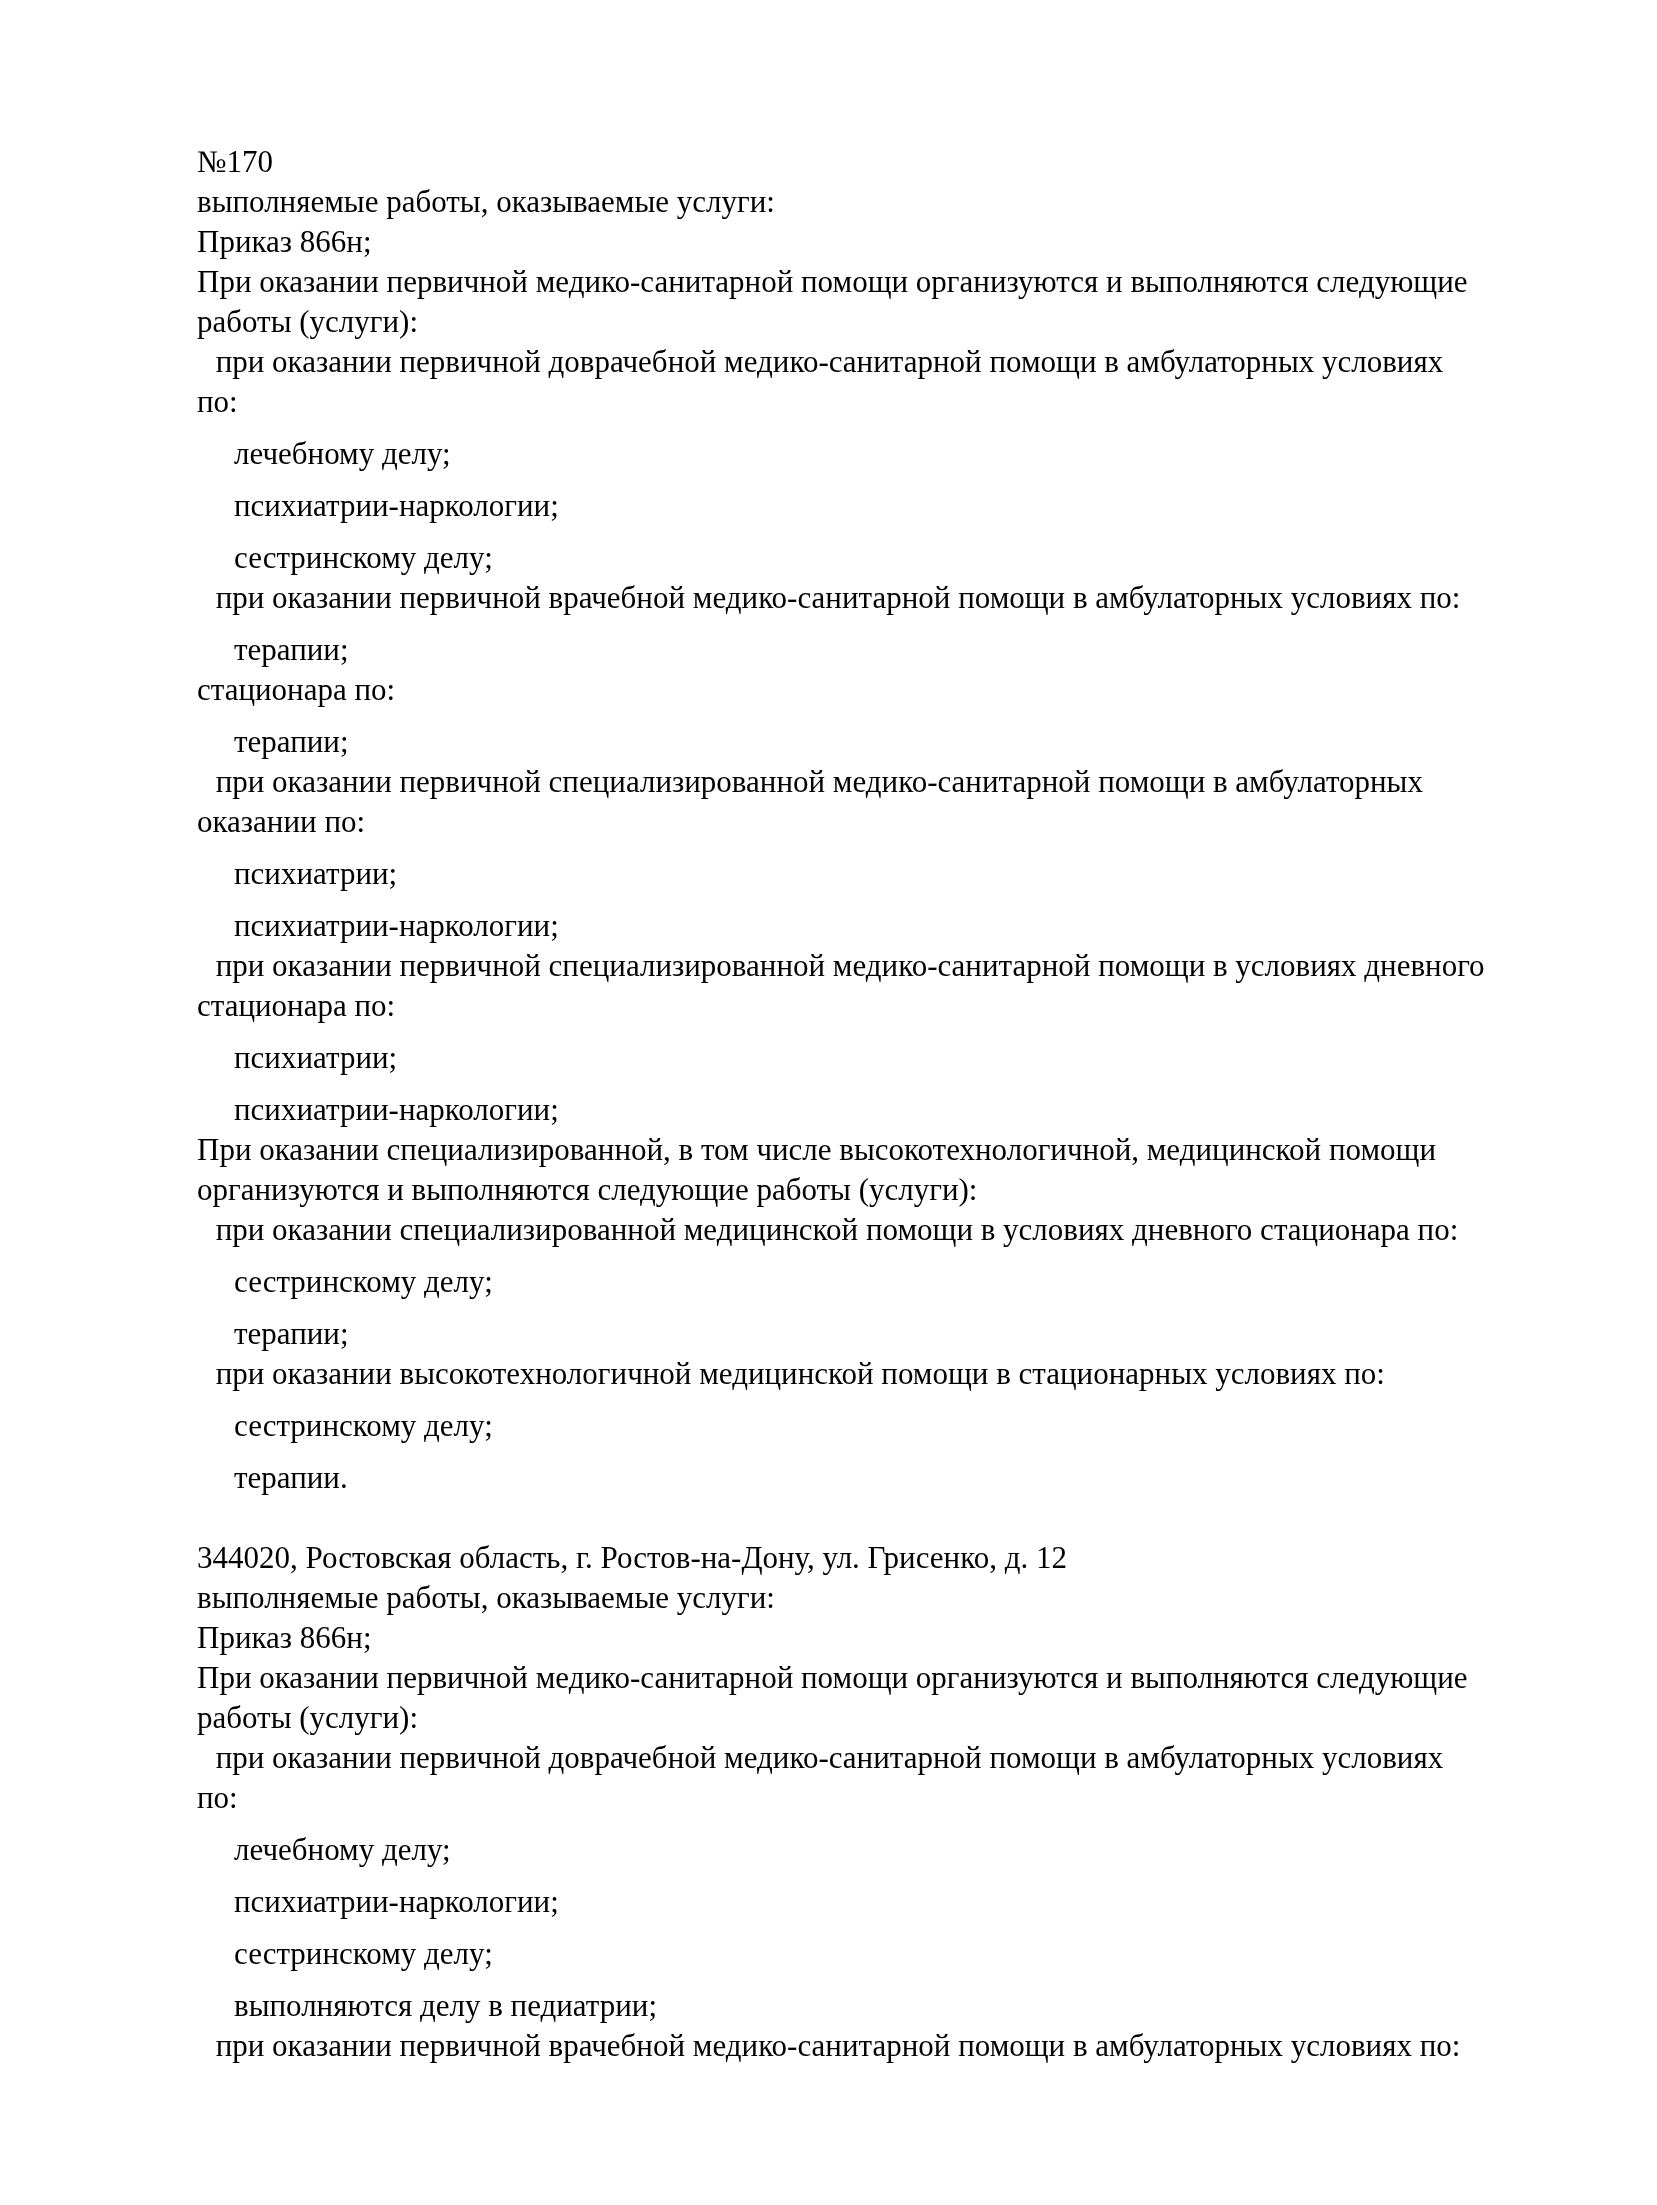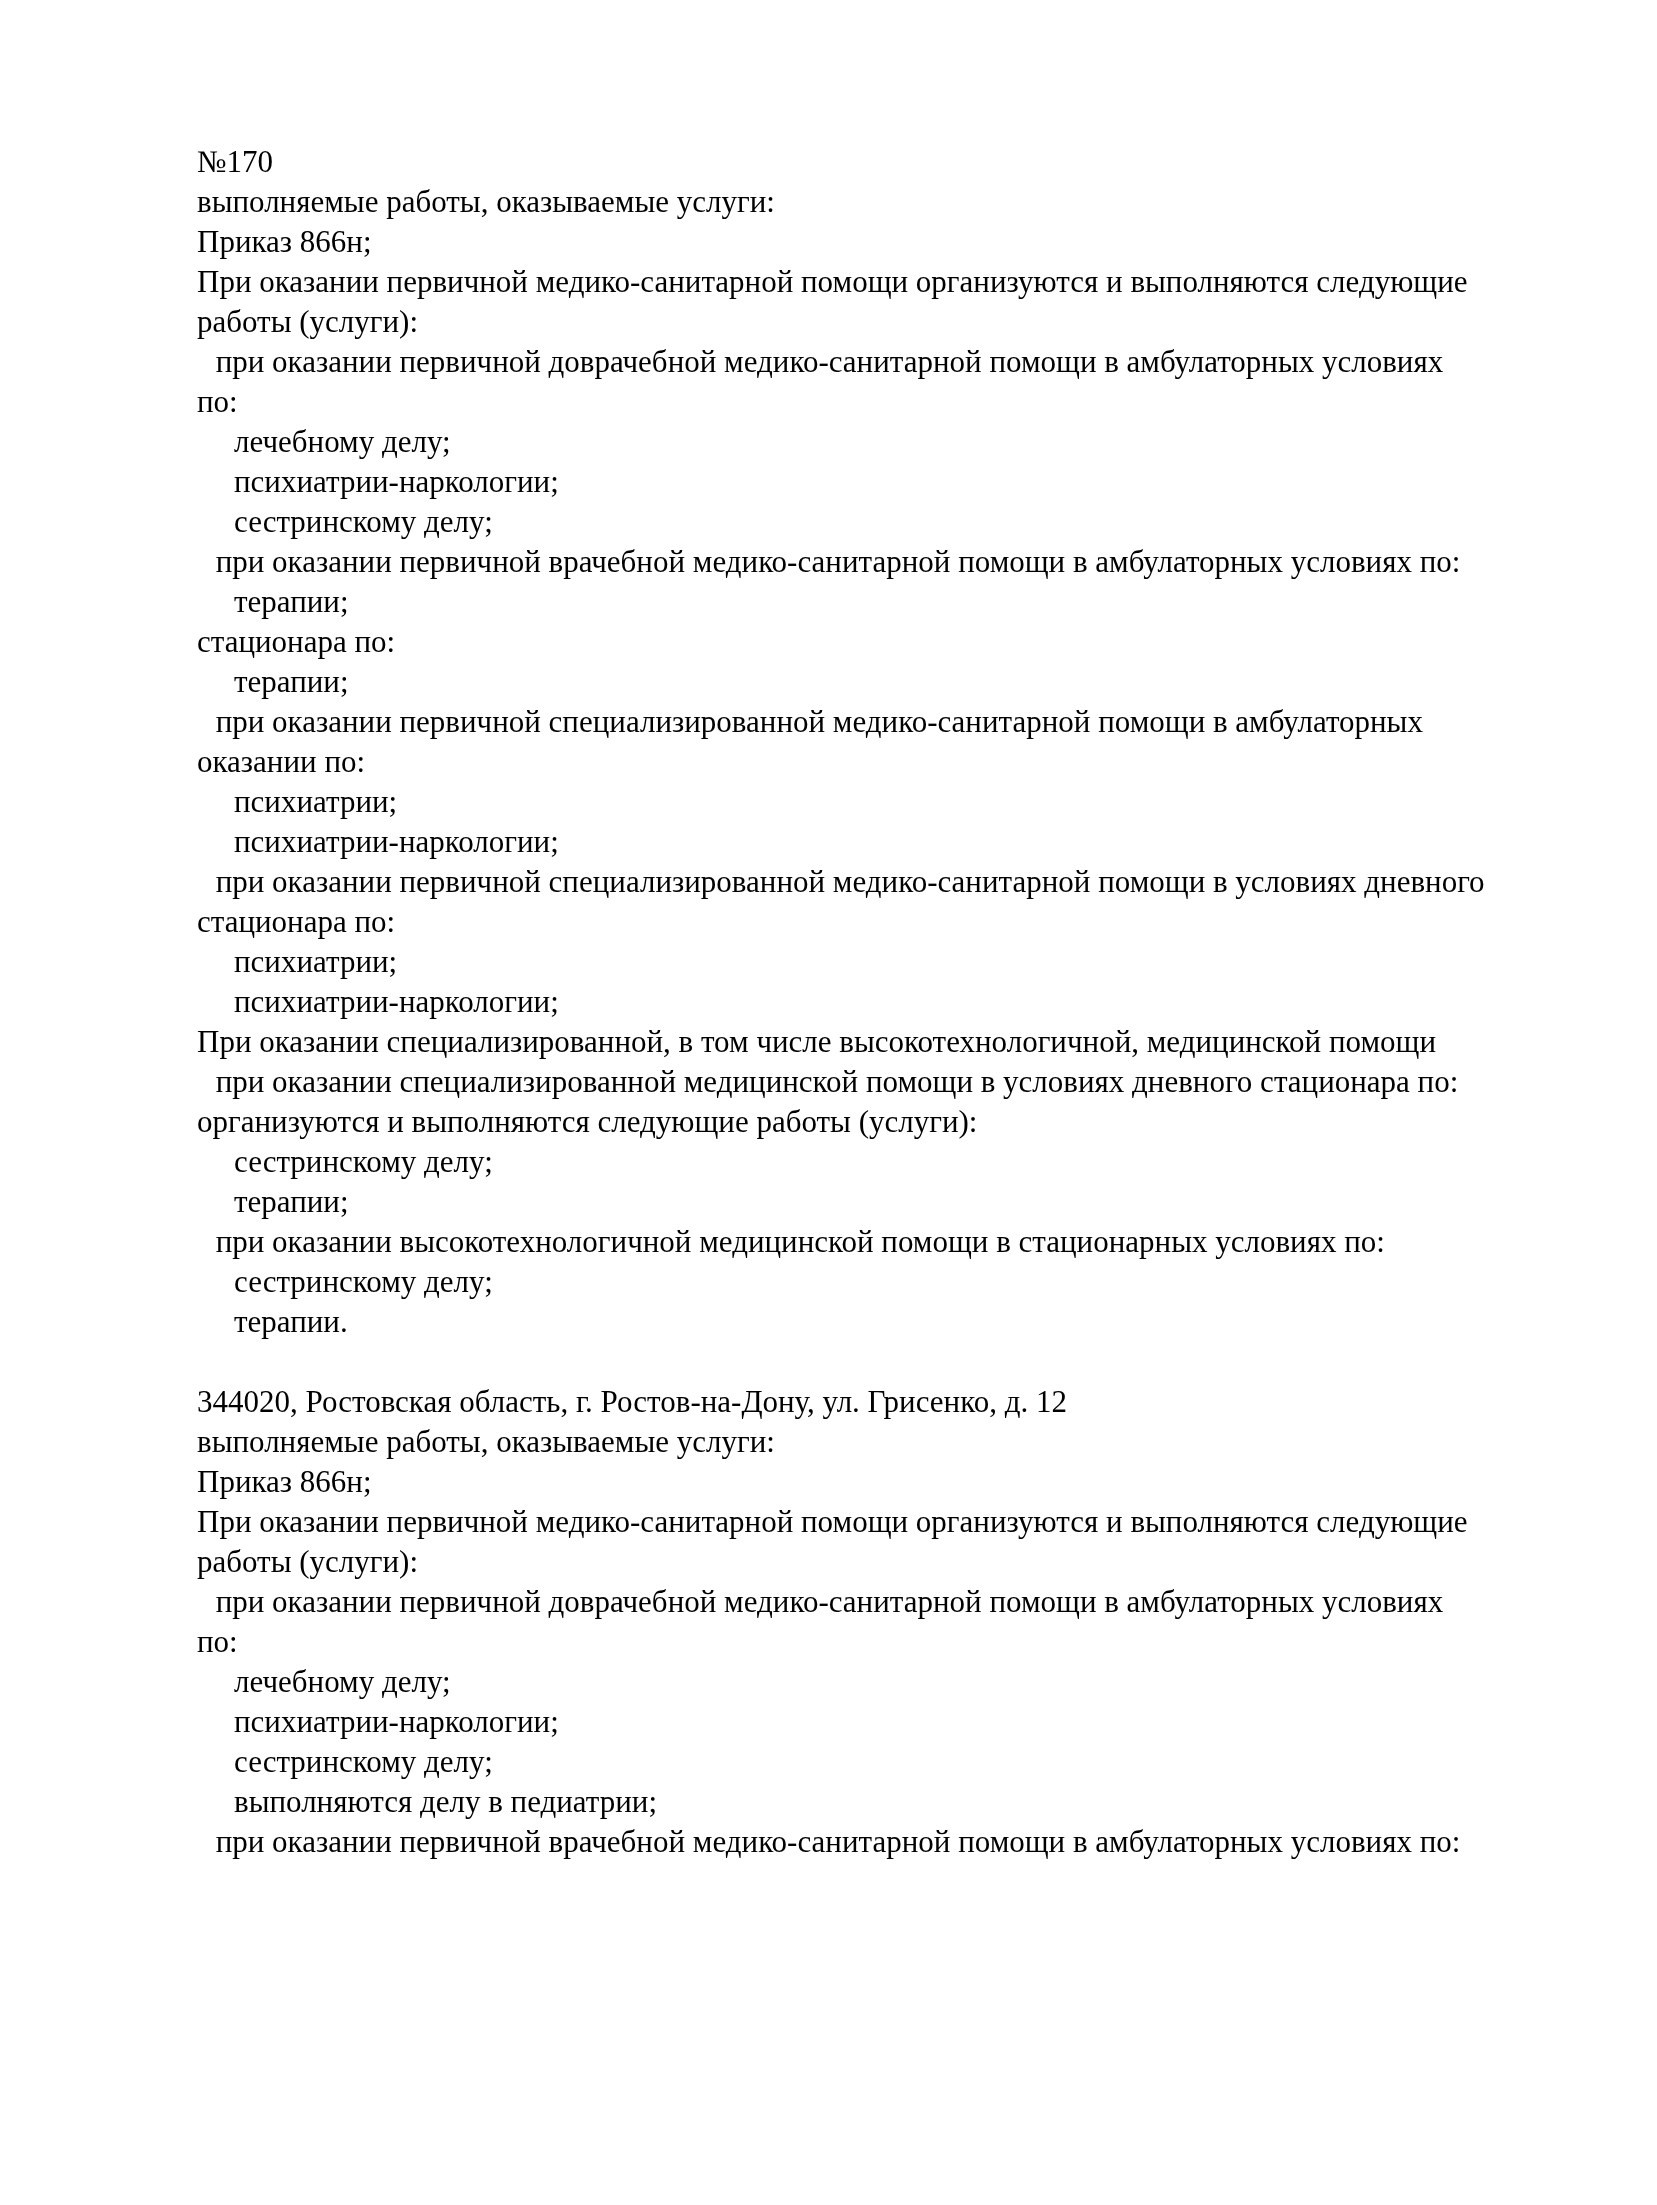--- a/index.html
+++ b/index.html
@@ -24,21 +24,21 @@
     font-size: 31px;
     line-height: 40px;
     letter-spacing: 0px;
   }
   .line {
     height: 40px;
     white-space: nowrap;
   }
   .indent-0 { padding-left: 0; }
   .indent-1 { padding-left: 18.7px; }
-  .indent-2 { padding-left: 37px; }
+  .indent-2 { padding-left: 37px; margin-top: 12px; }
 </style>
 </head>
 <body>
 
 <div class="page">
   <div class="doc">
       <div class="line indent-0">№170</div>
       <div class="line indent-0">выполняемые работы, оказываемые услуги:</div>
       <div class="line indent-0">Приказ 866н;</div>
       <div class="line indent-0">При оказании первичной медико-санитарной помощи организуются и выполняются следующие</div>
@@ -54,22 +54,22 @@
       <div class="line indent-2">терапии;</div>
       <div class="line indent-1">при оказании первичной специализированной медико-санитарной помощи в амбулаторных</div>
       <div class="line indent-0">оказании по:</div>
       <div class="line indent-2">психиатрии;</div>
       <div class="line indent-2">психиатрии-наркологии;</div>
       <div class="line indent-1">при оказании первичной специализированной медико-санитарной помощи в условиях дневного</div>
       <div class="line indent-0">стационара по:</div>
       <div class="line indent-2">психиатрии;</div>
       <div class="line indent-2">психиатрии-наркологии;</div>
       <div class="line indent-0">При оказании специализированной, в том числе высокотехнологичной, медицинской помощи</div>
+      <div class="line indent-0">организуются и выполняются следующие работы (услуги):</div>
       <div class="line indent-1">при оказании специализированной медицинской помощи в условиях дневного стационара по:</div>
-      <div class="line indent-0">организуются и выполняются следующие работы (услуги):</div>
       <div class="line indent-2">сестринскому делу;</div>
       <div class="line indent-2">терапии;</div>
       <div class="line indent-1">при оказании высокотехнологичной медицинской помощи в стационарных условиях по:</div>
       <div class="line indent-2">сестринскому делу;</div>
       <div class="line indent-2">терапии.</div>
       <div class="line indent-0"></div>
       <div class="line indent-0">344020, Ростовская область, г. Ростов-на-Дону, ул. Грисенко, д. 12</div>
       <div class="line indent-0">выполняемые работы, оказываемые услуги:</div>
       <div class="line indent-0">Приказ 866н;</div>
       <div class="line indent-0">При оказании первичной медико-санитарной помощи организуются и выполняются следующие</div>

